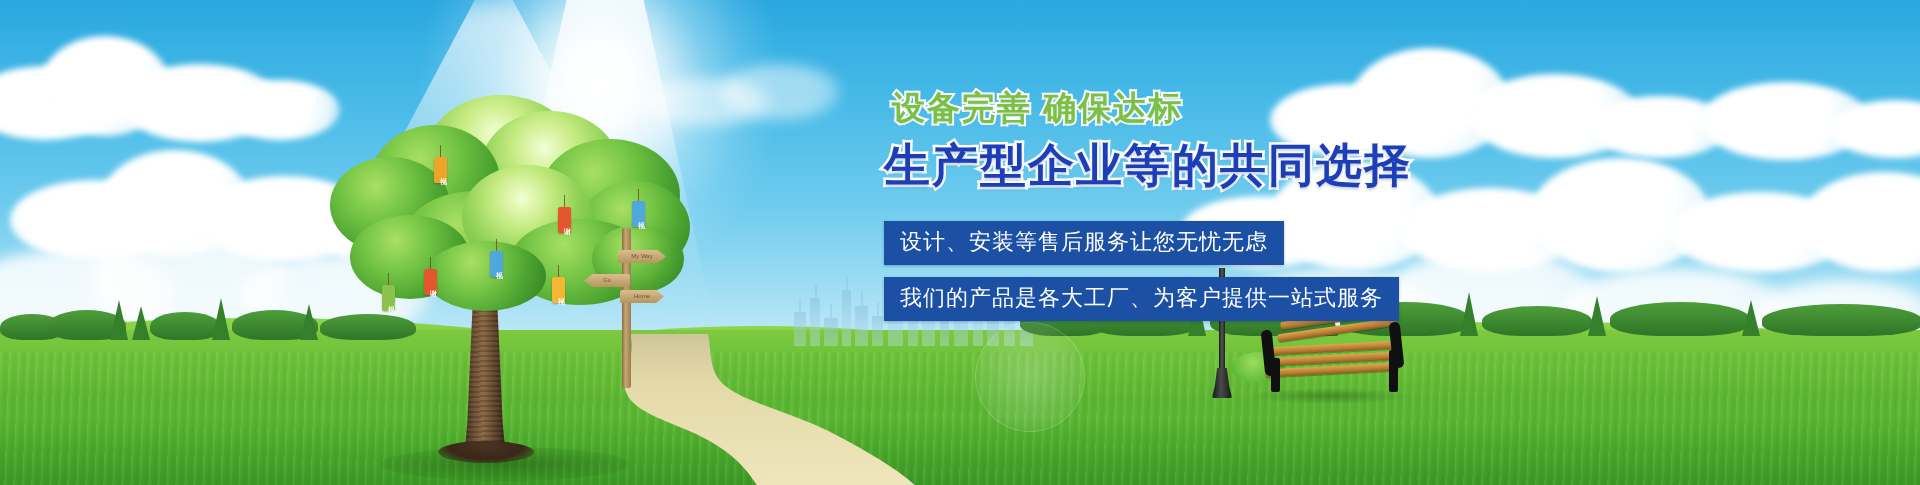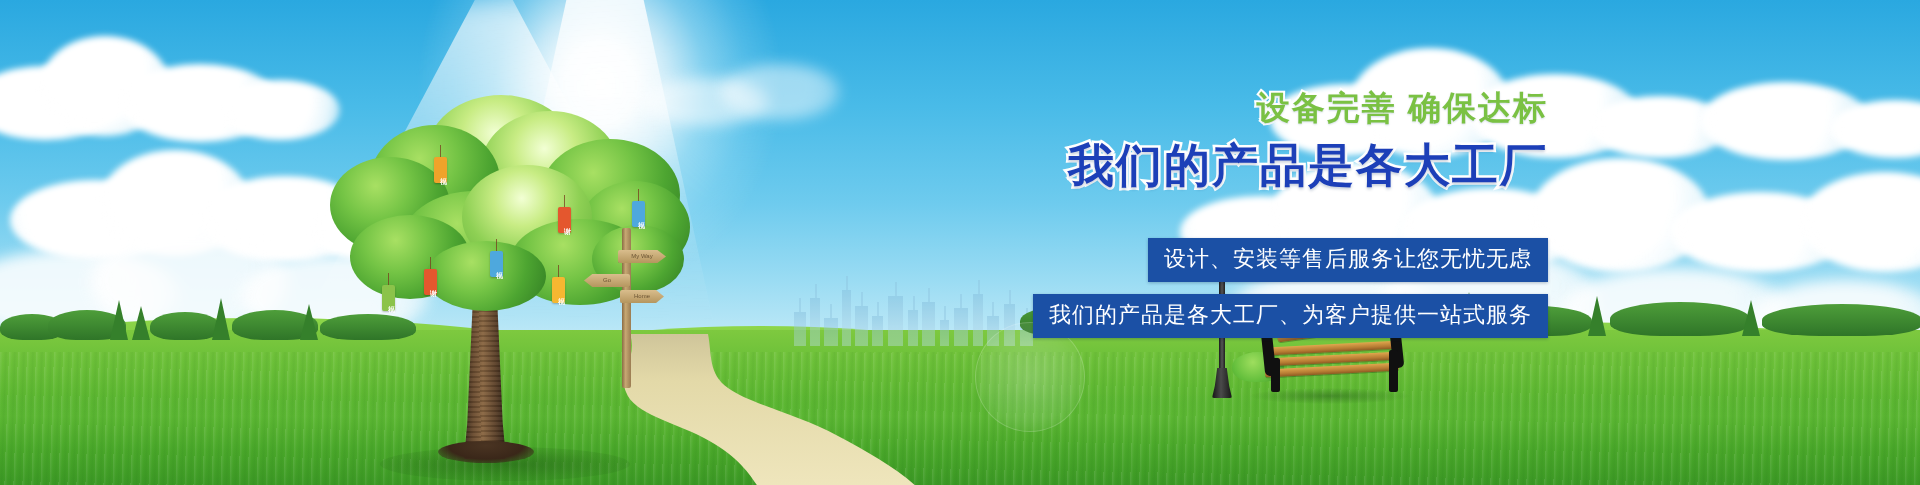--- a/index.html
+++ b/index.html
@@ -151,41 +151,41 @@
                   background:radial-gradient(ellipse, rgba(25,70,20,.38), rgba(25,70,20,0) 72%); }
 
   
   .bubble {
     position:absolute; left:975px; top:322px; width:110px; height:110px; border-radius:50%;
     background:radial-gradient(circle at 50% 50%, rgba(255,255,255,.22) 0%, rgba(255,255,255,.10) 58%, rgba(255,255,255,.02) 82%, rgba(255,255,255,0) 100%);
     border:1px solid rgba(255,255,255,.18);
   }
 
   
-  .copy { position:absolute; left:928px; top:86px; width:620px; z-index:40;text-align:right; }
+  .copy { position:absolute; left:884px; top:86px; width:620px; z-index:40; }
 
   .headline-green {
     font-size:33px; font-weight:bold; letter-spacing:2px; color:#7ac143;
     -webkit-text-stroke:4px #ffffff; paint-order:stroke fill;
     text-shadow:0 1px 2px rgba(0,60,110,.18);
     margin-left:8px; white-space:nowrap;
   }
   .headline-blue {
     font-size:46px; font-weight:bold; letter-spacing:2px; color:#1c3fb8;
     -webkit-text-stroke:5px #ffffff; paint-order:stroke fill;
     margin-top:4px; white-space:nowrap;
     text-shadow:0 2px 3px rgba(0,40,90,.22);
   }
   .subbar {
     display:inline-block; background:#1b50a5;
     color:#ffffff; font-size:22px; letter-spacing:1px; font-weight:500;
     padding:6px 16px 8px 16px; white-space:nowrap;
     box-shadow:0 1px 3px rgba(0,30,70,.28);
   }
-  .subbar-wrap { margin-top:41px; }
+  .subbar-wrap { margin-top:24px; }
   .subbar-wrap.second { margin-top:12px; }
 </style>
 </head>
 <body>
 
 <div class="banner">
 
   <div class="sky">
     <div class="sunburst"></div>
     <div class="sunray2"></div>
@@ -355,21 +355,21 @@
     <div class="slat" style="left:10px;top:66px;width:134px;transform:rotate(-3deg);"></div>
     <div class="armrest" style="left:8px;top:30px;transform:rotate(-6deg);"></div>
     <div class="armrest" style="left:136px;top:22px;transform:rotate(-6deg);"></div>
     <div class="ironleg" style="left:16px;top:58px;height:34px;"></div>
     <div class="ironleg" style="left:134px;top:50px;height:42px;"></div>
   </div>
 
   <div class="copy">
     <div class="headline-green">设备完善  确保达标</div>
 
-    <div class="headline-blue">我们的产品是各大工厂</div>
+    <div class="headline-blue">生产型企业等的共同选择</div>
 
     <div class="subbar-wrap">
       <span class="subbar">设计、安装等售后服务让您无忧无虑</span>
     </div>
 
     <div class="subbar-wrap second">
       <span class="subbar">我们的产品是各大工厂、为客户提供一站式服务</span>
     </div>
   </div>
 

